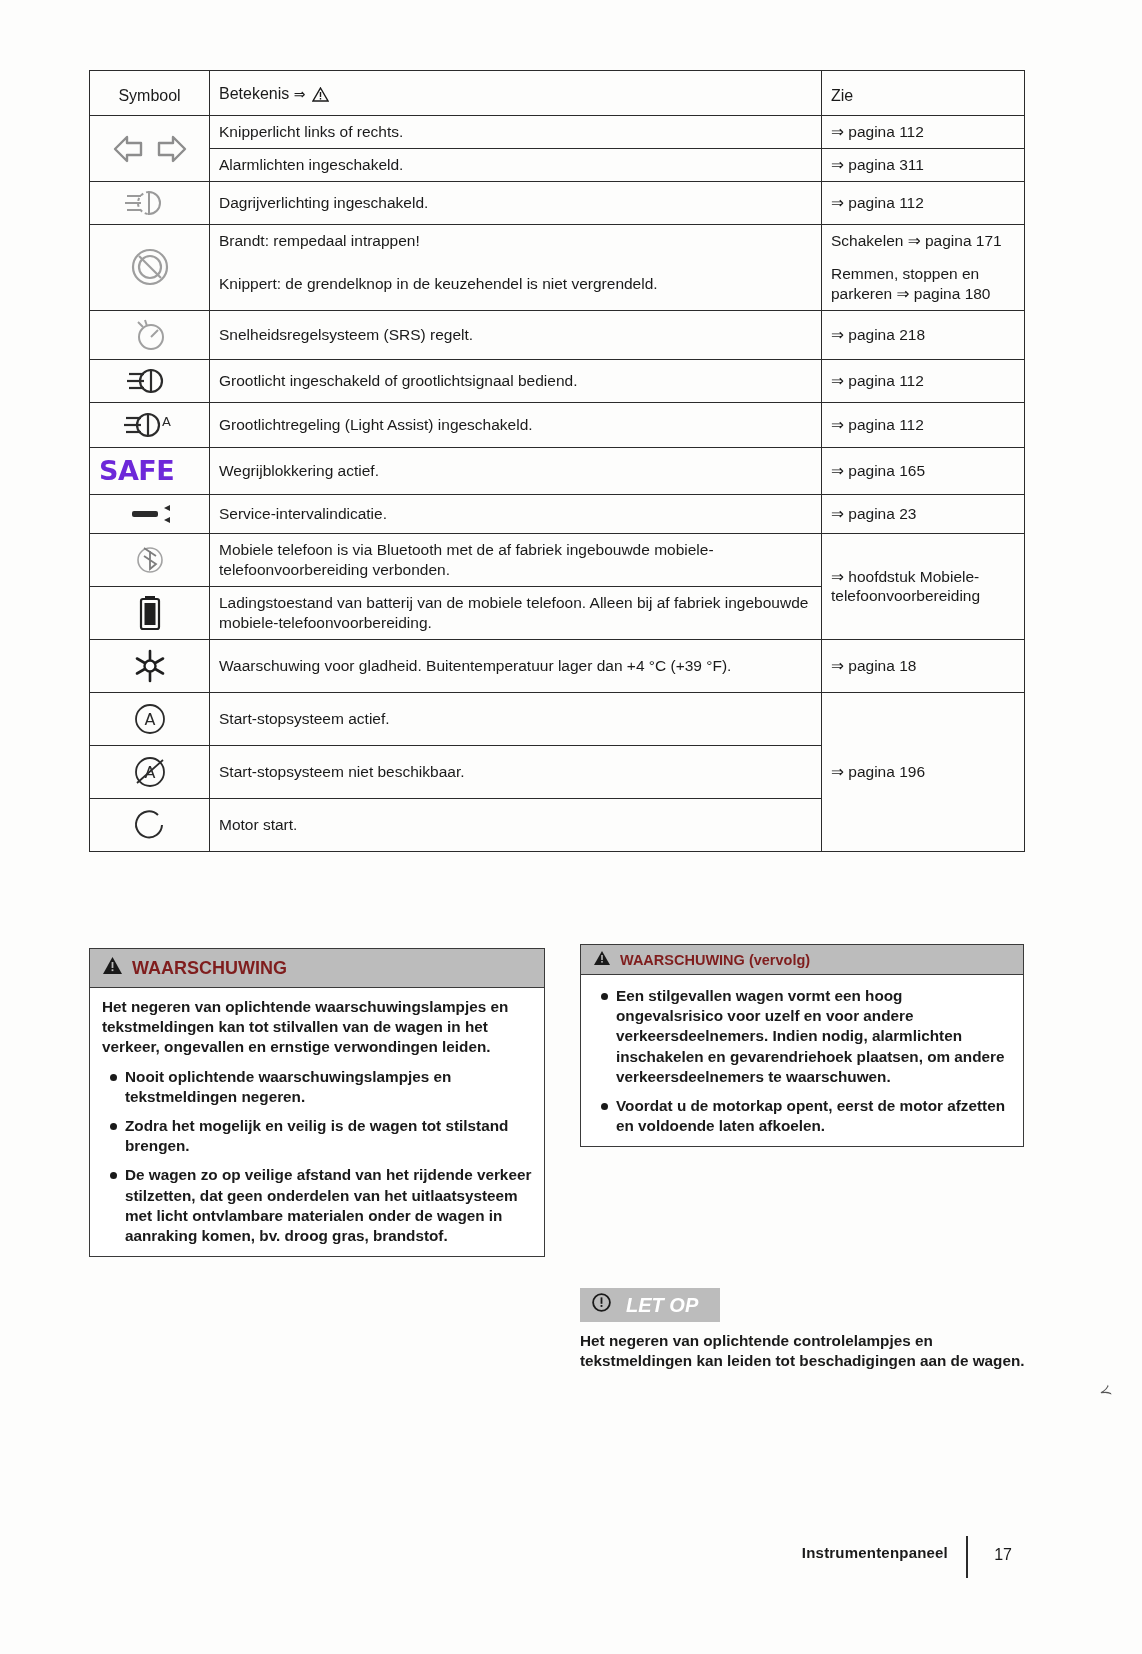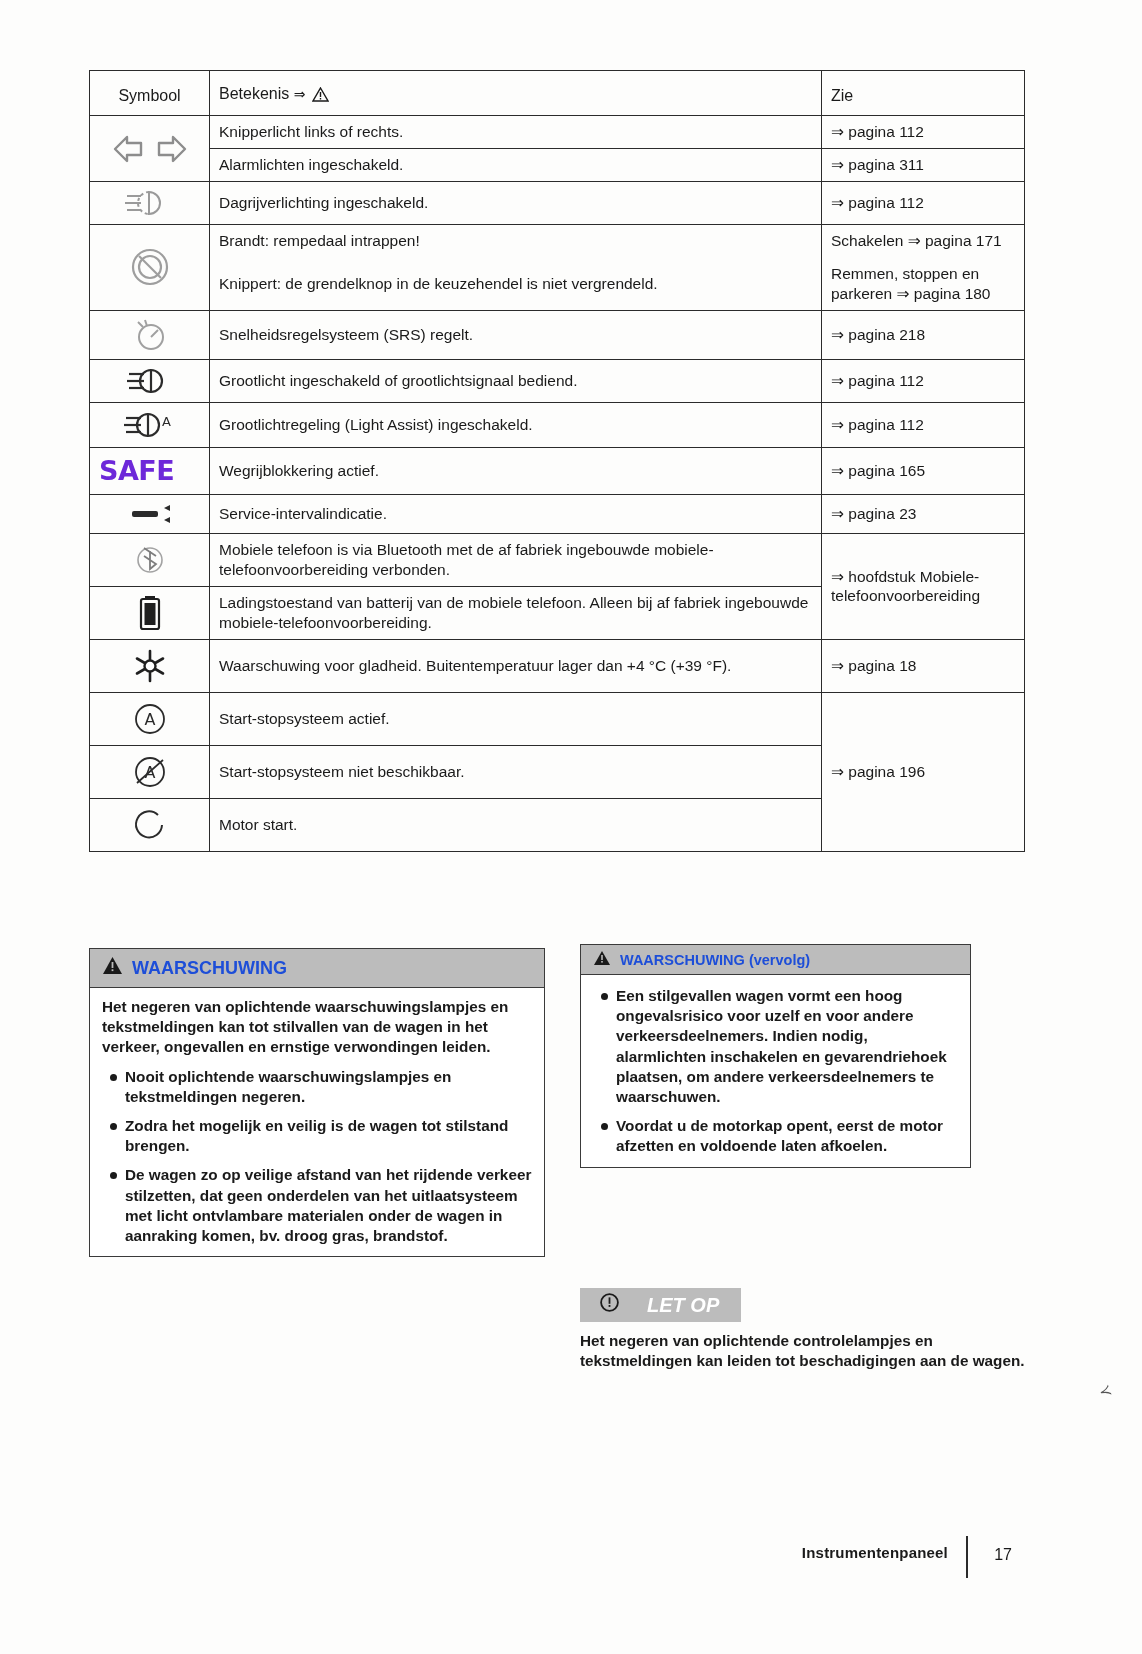--- a/index.html
+++ b/index.html
@@ -77,21 +77,21 @@
 
   
   .box {
     position: absolute;
     border: 1px solid #3a3a3a;
     background: #fff;
     box-sizing: border-box;
   }
   .box-head {
     background: #bcbcbc;
-    color: #1d4ed8;
+    color: #7f1d1d;
     font-weight: bold;
     padding: 7px 10px 7px 12px;
     font-size: 18px;
     display: flex;
     align-items: center;
     gap: 9px;
     border-bottom: 1px solid #3a3a3a;
   }
   .box-head.small { font-size: 14.5px; padding: 5px 10px 5px 12px; }
   .box-body {
@@ -111,27 +111,27 @@
     width: 7px; height: 7px;
     border-radius: 50%;
     background: #1a1a1a;
     margin-top: 7px;
     margin-left: 8px;
   }
   .bullet-text { flex: 1 1 auto; }
   .letop-head {
     display: inline-flex;
     align-items: center;
-    gap: 28px;
+    gap: 15px;
     background: #bcbcbc;
     color: #ffffff;
     font-style: italic;
     font-weight: bold;
     font-size: 20px;
-    padding: 5px 22px 5px 20px;
+    padding: 5px 22px 5px 12px;
   }
   .letop-wrap { position: absolute; }
   .letop-body {
     font-size: 15.3px;
     font-weight: bold;
     line-height: 1.32;
     margin-top: 9px;
     width: 452px;
   }
 
@@ -418,21 +418,21 @@
         <span class="bullet-dot"></span>
         <span class="bullet-text">Zodra het mogelijk en veilig is de wagen tot stilstand brengen.</span>
       </div>
       <div class="bullet-item">
         <span class="bullet-dot"></span>
         <span class="bullet-text">De wagen zo op veilige afstand van het rijdende verkeer stilzetten, dat geen onderdelen van het uitlaatsysteem met licht ontvlambare materialen onder de wagen in aanraking komen, bv. droog gras, brandstof.</span>
       </div>
     </div>
   </div>
 
-  <div class="box" style="left:580px; top:944px; width:391px;">
+  <div class="box" style="left:580px; top:944px; width:444px;">
     <div class="box-head small">
       <span>
         <svg width="18" height="16" viewBox="0 0 18 16">
             <polygon points="9,1 17,15 1,15" fill="#1a1a1a"></polygon>
             <rect x="8.2" y="5" width="1.6" height="5" fill="#bcbcbc"></rect>
             <rect x="8.2" y="11" width="1.6" height="1.6" fill="#bcbcbc"></rect>
           </svg>
       </span>
       <span>WAARSCHUWING (vervolg)</span>
     </div>

